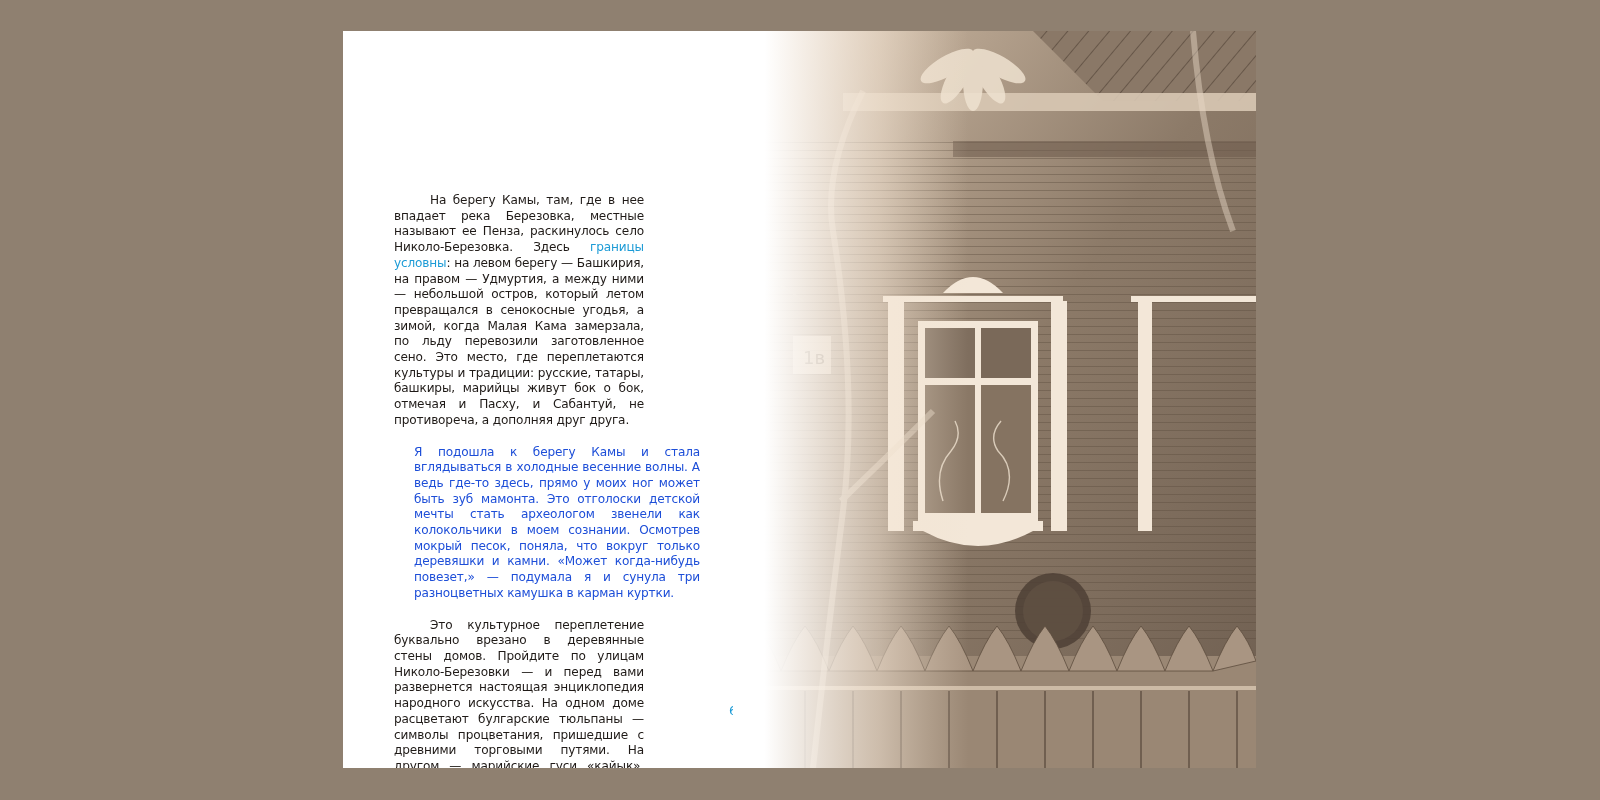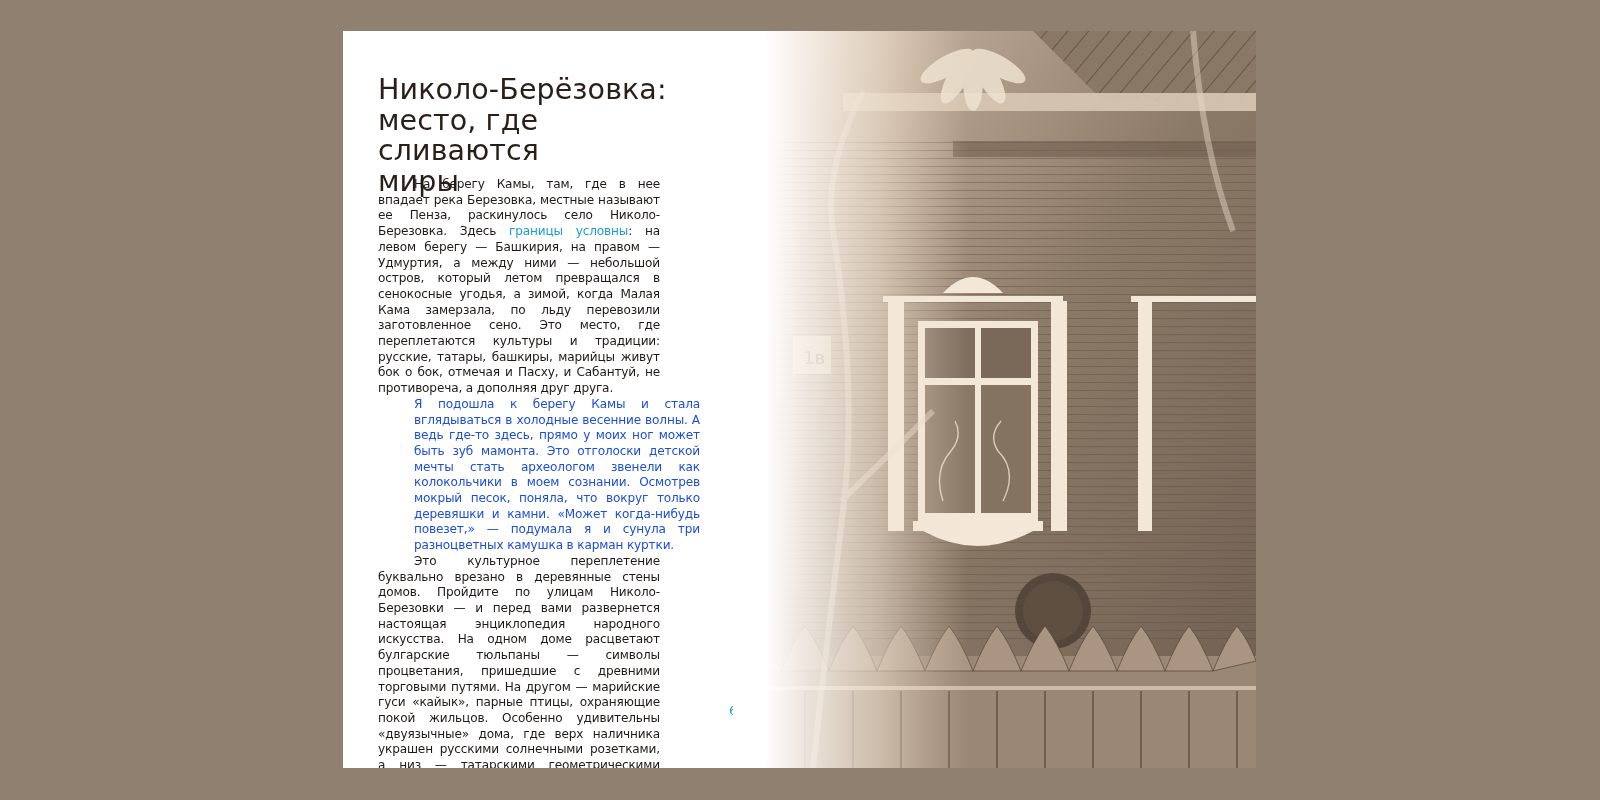--- a/index.html
+++ b/index.html
@@ -21,46 +21,41 @@
   .title {
     position: absolute; left: 35px; top: 44px; width: 320px;
     font-size: 28.5px; line-height: 30.5px; color: #2a1e18;
     font-weight: normal; margin: 0; letter-spacing: 0.1px;
   }
   .body {
     position: absolute; left: 35px; top: 146px; width: 282px;
     font-size: 12.1px; line-height: 15.7px; color: #1f1a17;
     letter-spacing: -0.15px;
   }
-  .body p { margin: 0; text-align: justify; text-align-last: left; }
+  .body p { margin: 16px; text-align: justify; text-align-last: left; }
   .body p.indent { text-indent: 36px; }
   .body .quote {
     margin-left: 36px; width: 286px; color: #1d4ed8;
   }
   .link { color: #1c9bd6; }
   .page-num {
     position: absolute; left: 386px; top: 672px;
     font-size: 12.5px; color: #1c9bd6;
   }
   .photo {
     position: absolute; left: 390px; top: 0; width: 523px; height: 737px;
     overflow: hidden;
   }
   .photo svg { display: block; }
 </style>
 </head>
 <body>
 
 <div class="spread">
   <div class="text-page">
-    <h1 class="title">
-      <span>Николо-Берёзовка:</span><br>
-      <span>место, где сливаются</span><br>
-      <span>миры</span>
-    </h1>
 
     <div class="body">
       <p class="indent"><span>На берегу Камы, там, где в нее впадает река Березовка, местные называют ее Пенза, раскинулось село Николо-Березовка. Здесь </span><span class="link">границы условны</span><span>: на левом берегу — Башкирия, на правом — Удмуртия, а между ними — небольшой остров, который летом превращался в сенокосные угодья, а зимой, когда Малая Кама замерзала, по льду перевозили заготовленное сено. Это место, где переплетаются культуры и традиции: русские, татары, башкиры, марийцы живут бок о бок, отмечая и Пасху, и Сабантуй, не противореча, а дополняя друг друга.</span></p>
 
       <p class="quote">Я подошла к берегу Камы и стала вглядываться в холодные весенние волны. А ведь где-то здесь, прямо у моих ног может быть зуб мамонта. Это отголоски детской мечты стать археологом звенели как колокольчики в моем сознании. Осмотрев мокрый песок, поняла, что вокруг только деревяшки и камни. «Может когда-нибудь повезет,» — подумала я и сунула три разноцветных камушка в карман куртки.</p>
 
       <p class="indent"><span>Это культурное переплетение буквально врезано в деревянные стены домов. Пройдите по улицам Николо-Березовки — и перед вами развернется настоящая энциклопедия народного искусства. На одном доме расцветают булгарские тюльпаны — символы процветания, пришедшие с древними торговыми путями. На другом — марийские гуси «кайык», парные птицы, охраняющие покой жильцов. Особенно удивительны «двуязычные» дома, где верх наличника украшен русскими солнечными розетками, а низ — татарскими геометрическими узорами. «Так еще мой </span></p>
     </div>
 
     <div class="page-num">6</div>

